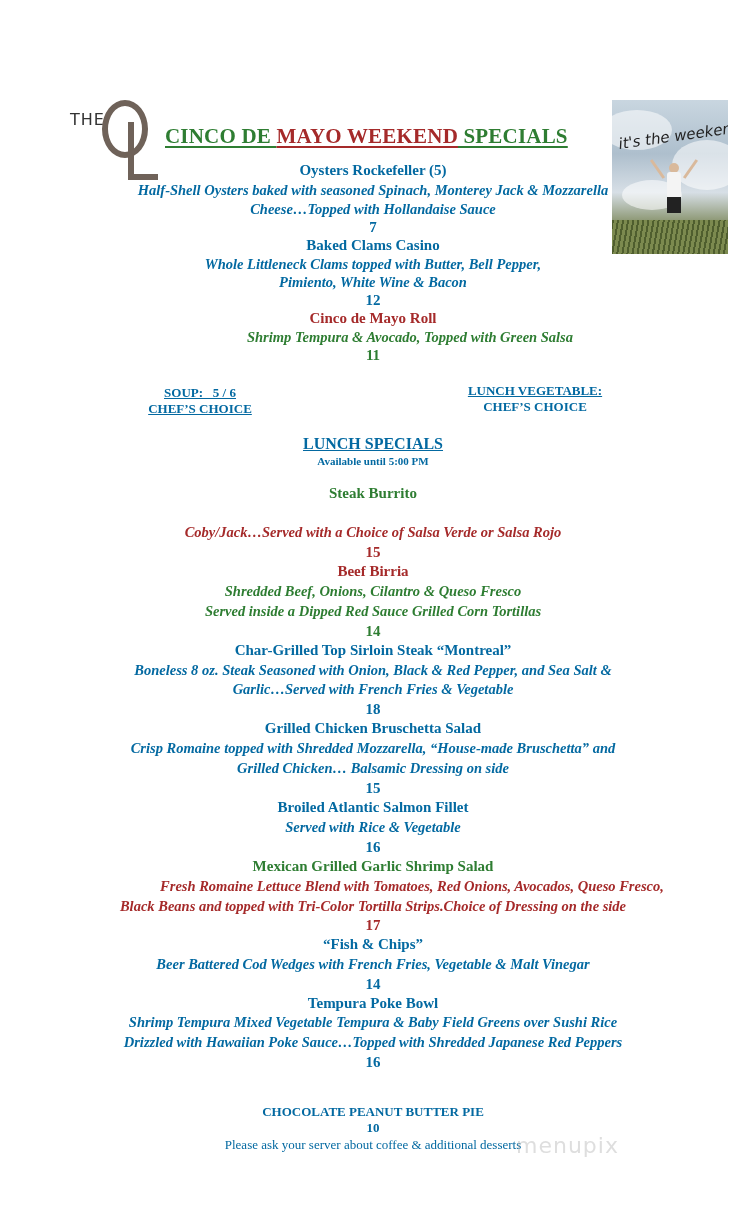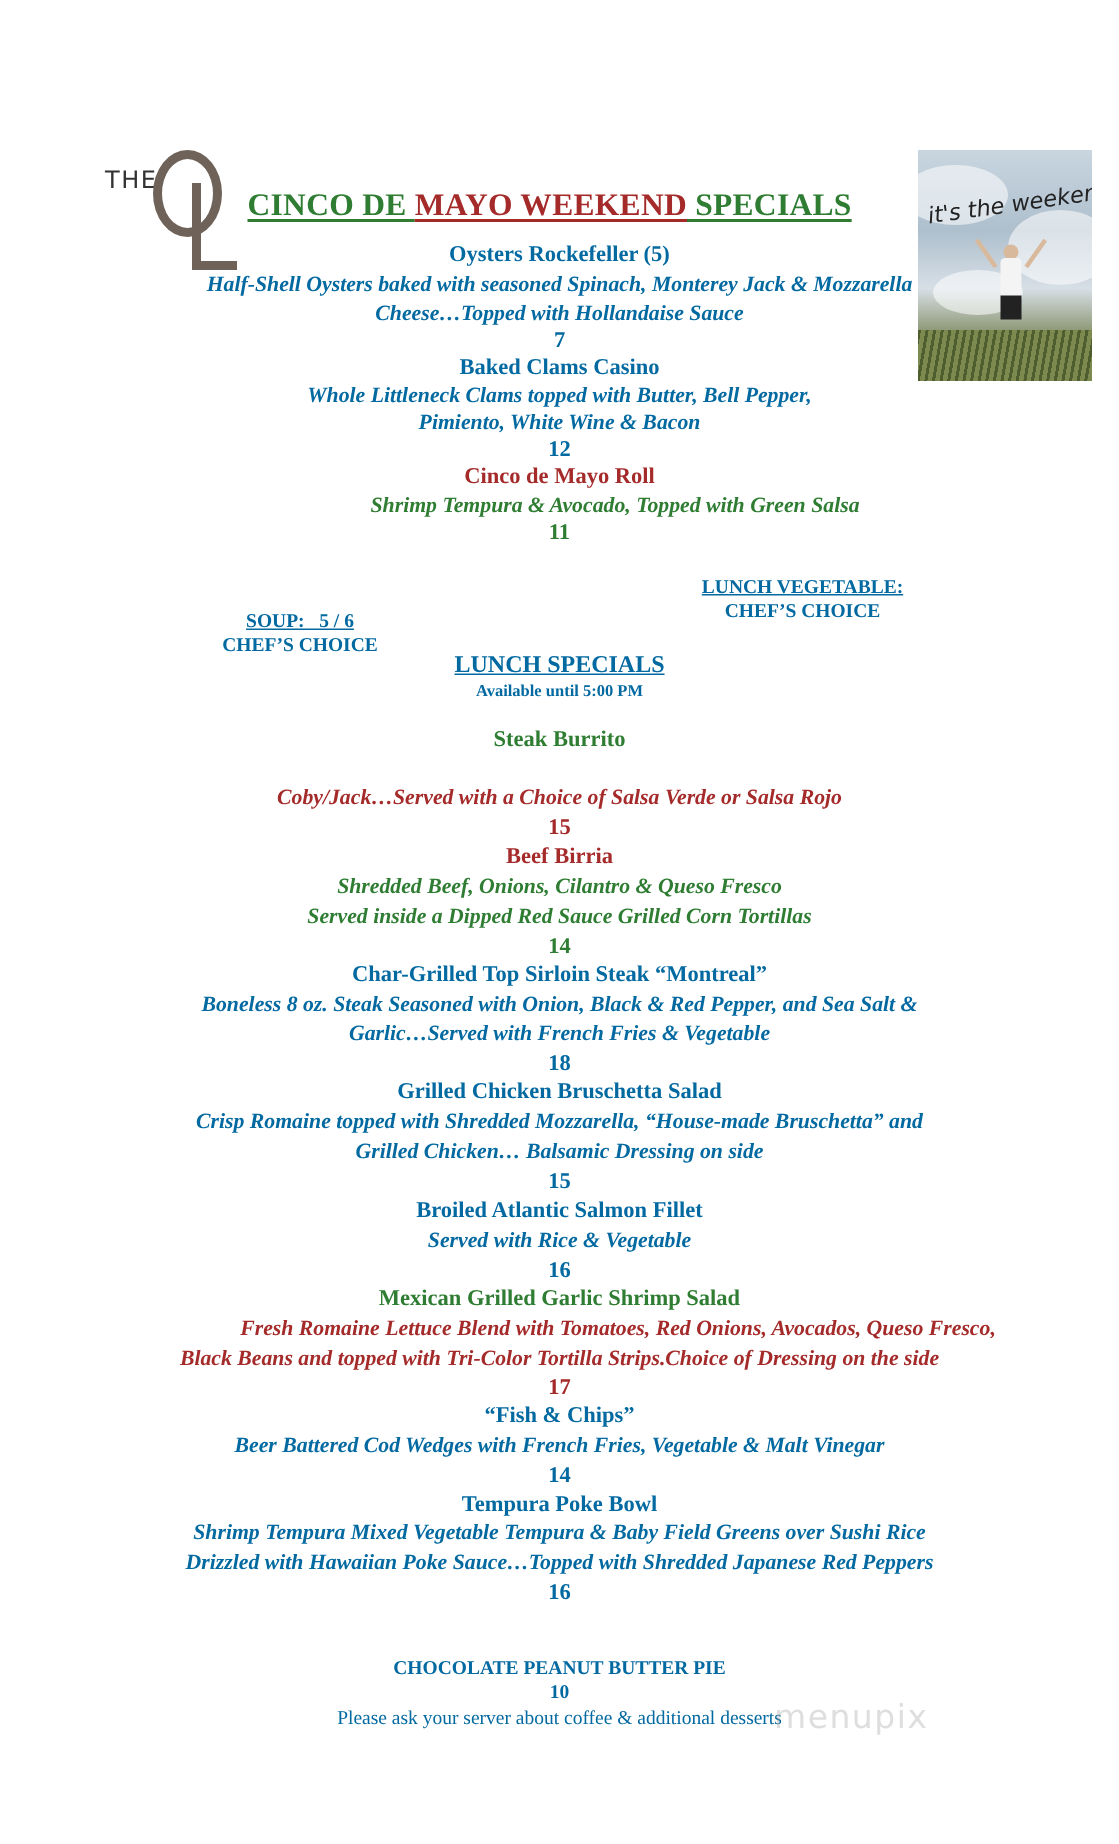--- a/index.html
+++ b/index.html
@@ -89,21 +89,21 @@
 
   <div class="line fs15 b dark" style="top:237px;">Baked Clams Casino</div>
   <div class="line fs14 bi dark" style="top:256px;">Whole Littleneck Clams topped with Butter, Bell Pepper,</div>
   <div class="line fs14 bi dark" style="top:274px;">Pimiento, White Wine &amp; Bacon</div>
   <div class="line fs15 b dark" style="top:292px;">12</div>
 
   <div class="line fs15 b red" style="top:310px;">Cinco de Mayo Roll</div>
   <div class="line fs14 bi green" style="top:329px;padding-left:37px;">Shrimp Tempura &amp; Avocado, Topped with Green Salsa</div>
   <div class="line fs15 b green" style="top:347px;">11</div>
 
-  <div class="col-left fs13 b dark" style="top:406px;">
+  <div class="col-left fs13 b dark" style="top:385px;text-decoration:underline;">
     <div class="u" style="white-space:pre;">SOUP:   5 / 6</div>
     <div>CHEF’S CHOICE</div>
   </div>
   <div class="col-right fs13 b dark" style="top:383px;">
     <div class="u">LUNCH VEGETABLE:</div>
     <div>CHEF’S CHOICE</div>
   </div>
 
   <div class="line b dark u" style="top:435px;font-size:16px;">LUNCH SPECIALS</div>
   <div class="line fs11 b dark" style="top:455px;">Available until 5:00 PM</div>

